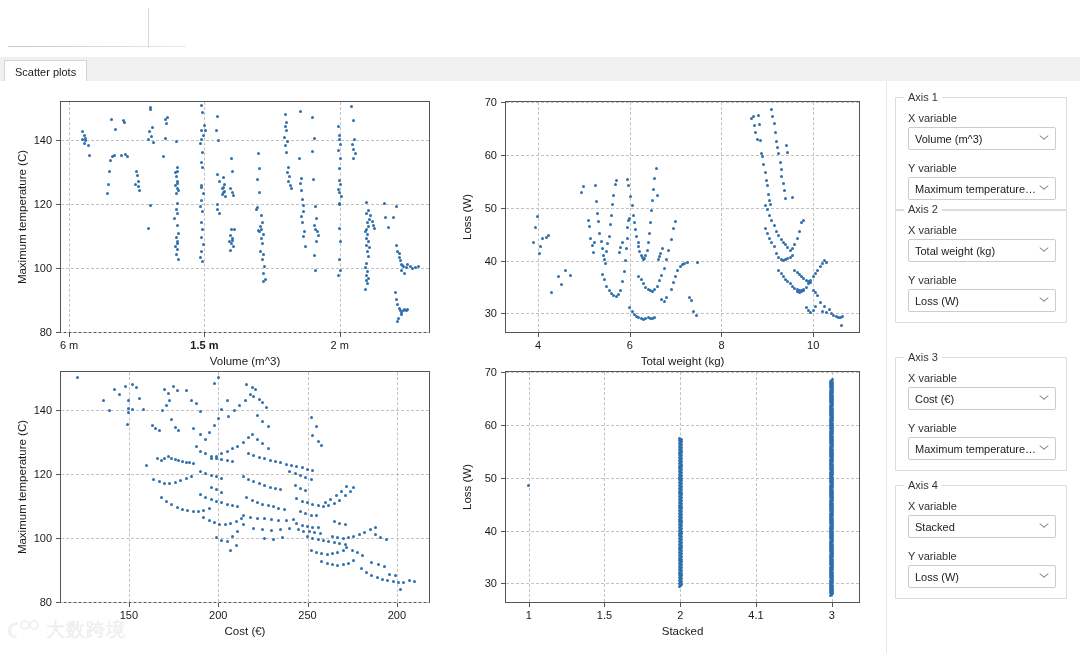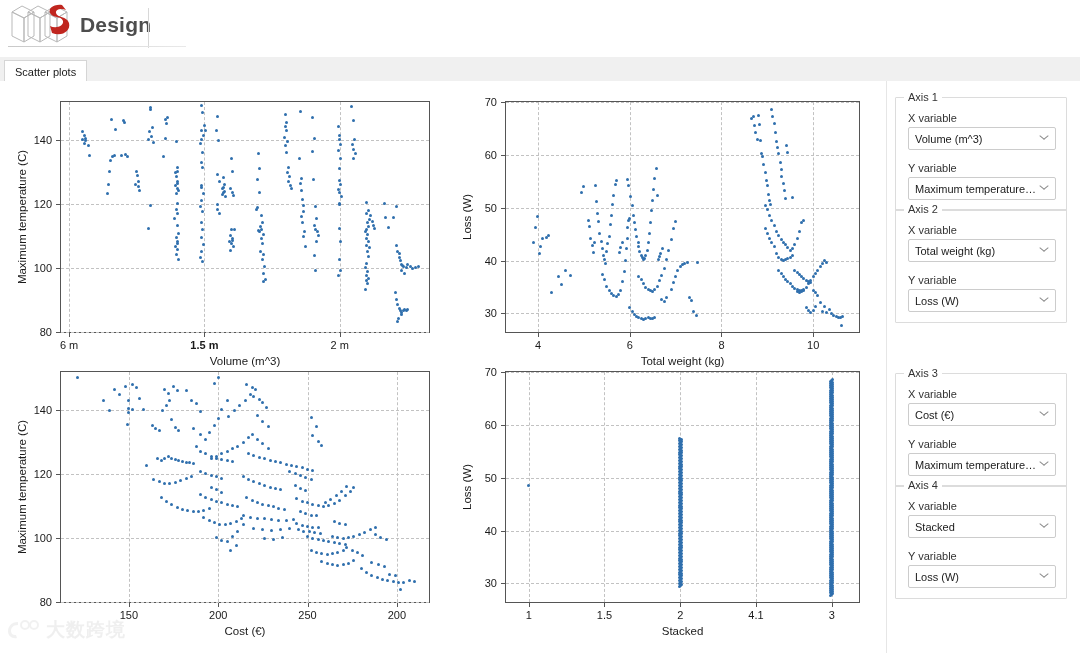--- a/index.html
+++ b/index.html
@@ -100,40 +100,20 @@
   
   .watermark{position:absolute;left:6px;top:617px;display:flex;align-items:center;
     opacity:0.28;pointer-events:none;}
   .wm-mark{width:34px;height:22px;position:relative;margin-right:6px;}
   .wm-text{font-size:19px;font-weight:bold;color:#c8c8c8;letter-spacing:1px;}
 </style>
 </head>
 <body>
 
 <div class="header">
-  <div class="logo-wrap">
-    <div class="logo-mark">
-      <svg width="66" height="42" viewBox="0 0 66 42">
-        <g fill="none" stroke="#b9b9b9" stroke-width="1">
-          <path d="M4,10 L4,34 L16,40 L16,16 Z"></path>
-          <path d="M4,10 L14,4 L26,10 L16,16 Z"></path>
-          <path d="M16,16 L16,40 L26,34 L26,10 Z"></path>
-          <path d="M20,10 L20,34 L32,40 L32,16 Z"></path>
-          <path d="M20,10 L30,4 L42,10 L32,16 Z"></path>
-          <path d="M32,16 L32,40 L42,34 L42,10 Z"></path>
-          <path d="M37,10 L37,34 L49,40 L49,16 Z"></path>
-          <path d="M37,10 L47,4 L59,10 L49,16 Z"></path>
-          <path d="M49,16 L49,40 L59,34 L59,10 Z"></path>
-        </g>
-        <path d="M54,3 C46,2 40,6 42,11 C44,16 54,14 55,19 C56,24 48,27 42,24
-                 L44,31 C54,35 63,29 61,21 C59,14 49,16 48,11 C47.4,7.5 53,6 58,8 Z" fill="#c0261f"></path>
-      </svg>
-    </div>
-    <div class="logo-title">Design</div>
-  </div>
   <div class="logo-divider-v"></div>
   <div class="logo-divider-h"></div>
 
 </div>
 
 <div class="tabstrip">
   <div class="tab">
     <span>Scatter plots</span>
   </div>
 </div>
@@ -1558,21 +1538,21 @@
           <div class="combo">
             <span class="combo-text">Total weight (kg)</span>
             <span class="chev"></span>
           </div>
           <div class="field-label" style="margin-top: 12px;">Y variable</div>
           <div class="combo">
             <span class="combo-text">Loss (W)</span>
             <span class="chev"></span>
           </div>
         </div>
-        <div class="groupbox" style="left: 8px; top: 292px; width: 170px; height: 112px;">
+        <div class="groupbox" style="left: 8px; top: 276px; width: 170px; height: 112px;">
           <div class="gb-legend">Axis 3</div>
           <div class="field-label" style="margin-top: 14px;">X variable</div>
           <div class="combo">
             <span class="combo-text">Cost (€)</span>
             <span class="chev"></span>
           </div>
           <div class="field-label" style="margin-top: 12px;">Y variable</div>
           <div class="combo">
             <span class="combo-text">Maximum temperature (C)</span>
             <span class="chev"></span>

